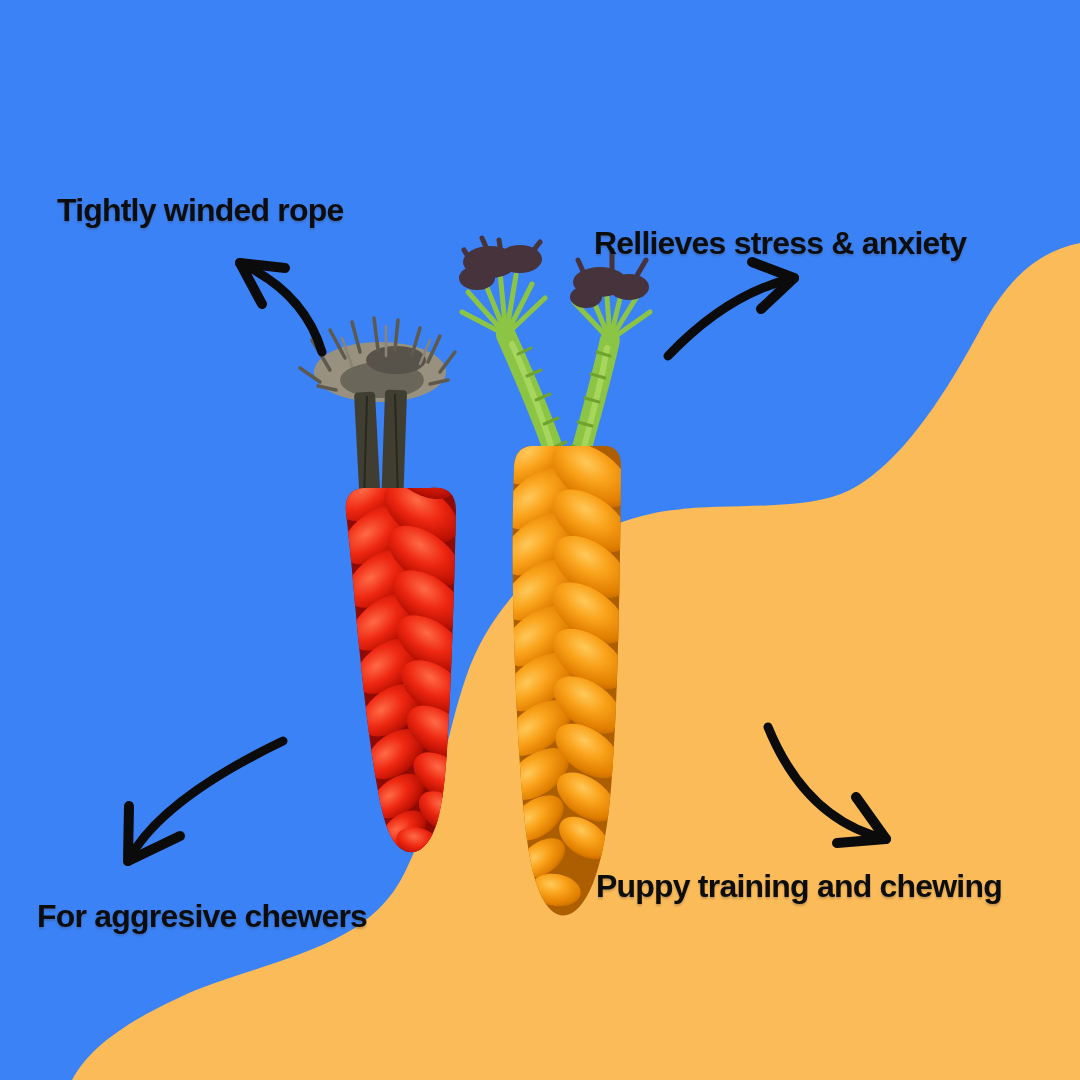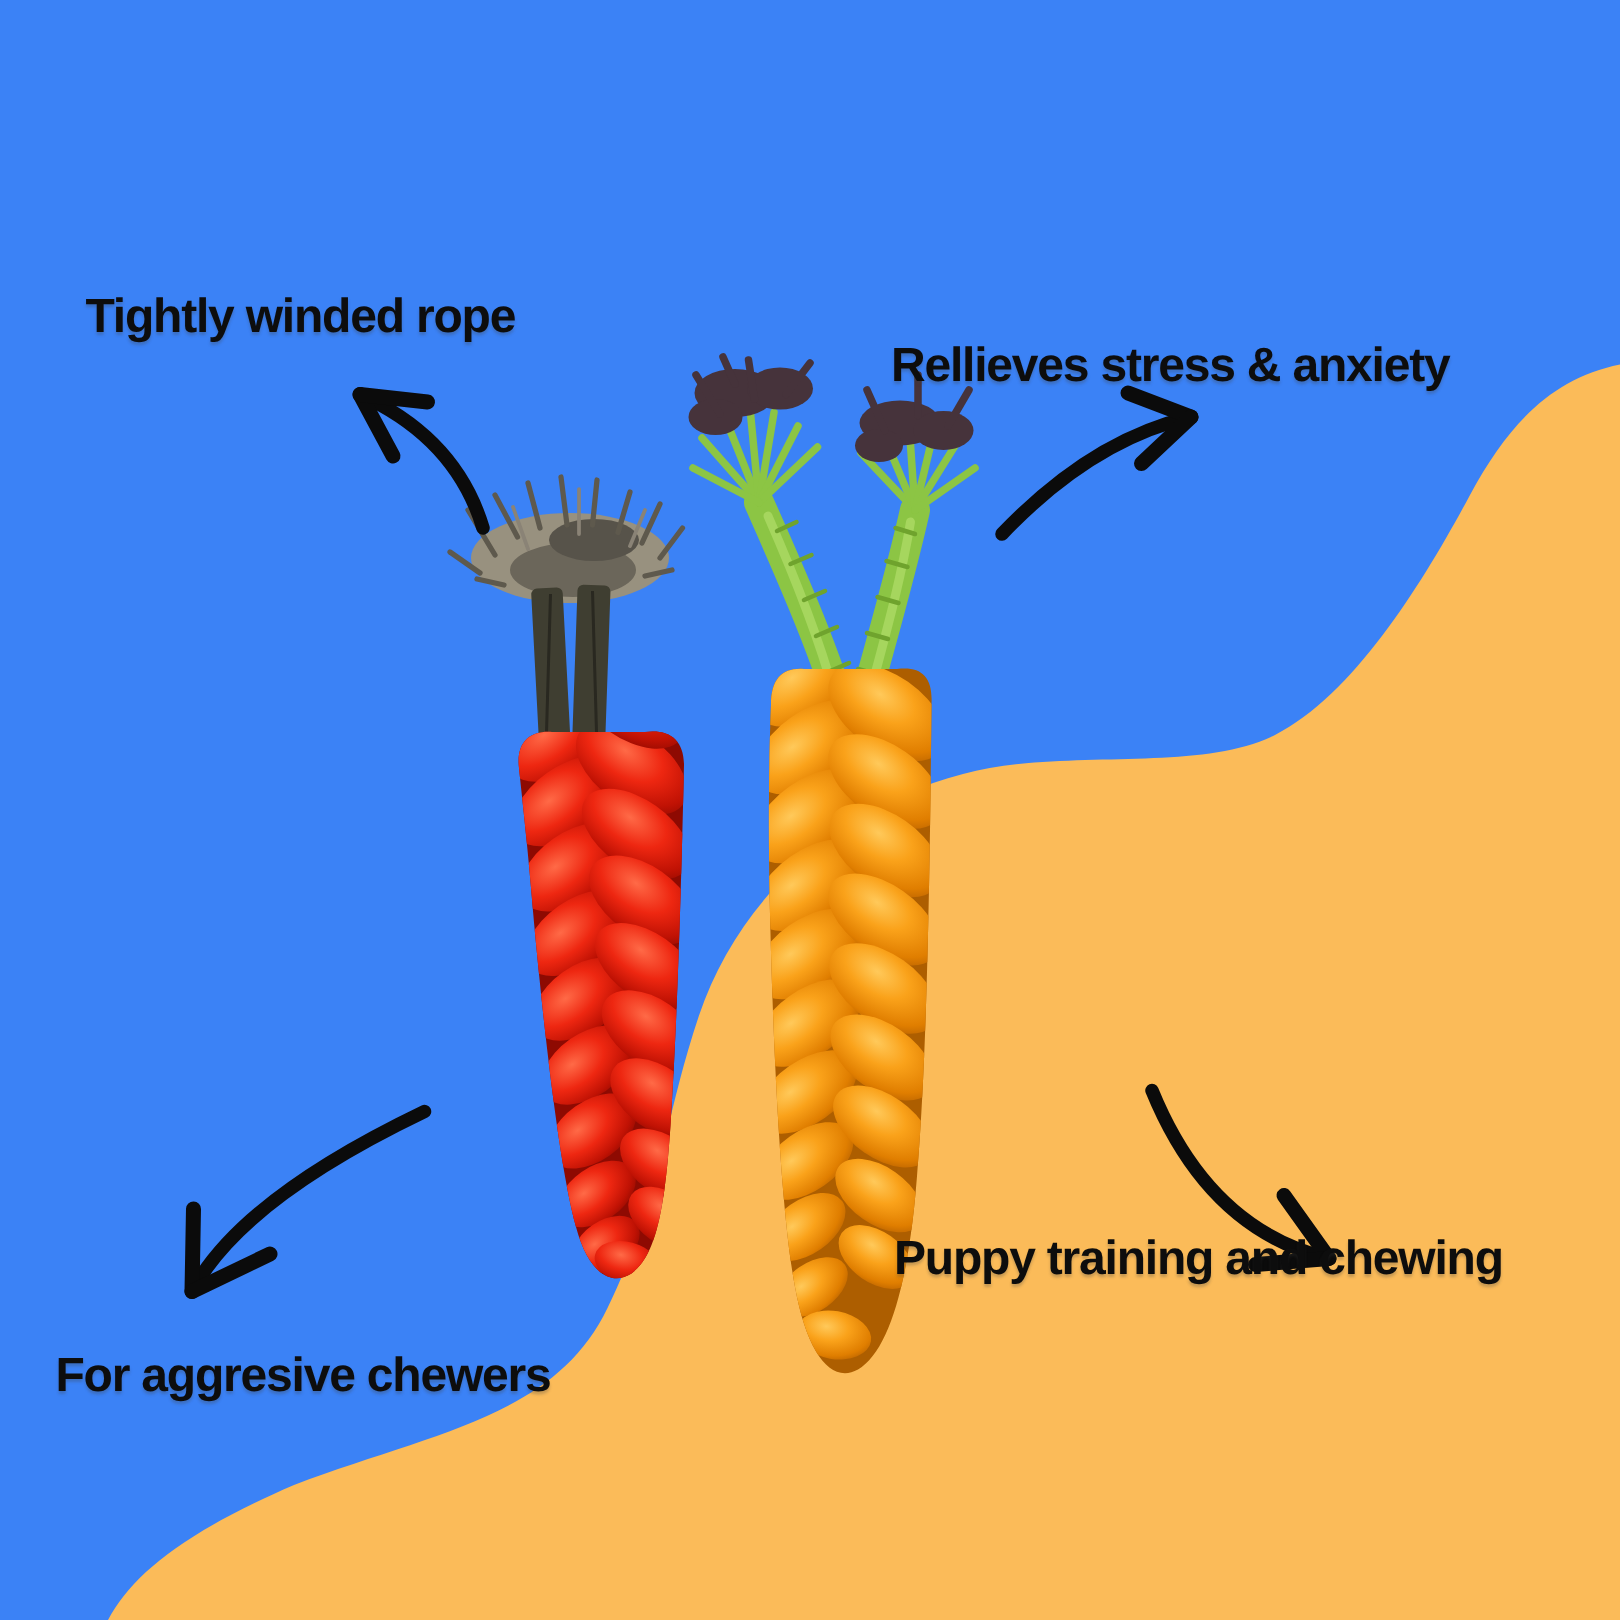--- a/index.html
+++ b/index.html
@@ -9,21 +9,21 @@
   }
   .scene{position:absolute;left:0;top:0;width:1080px;height:1080px;}
   .label{
     position:absolute;white-space:nowrap;
     font-weight:700;font-size:32px;letter-spacing:-0.8px;color:#0d0d0d;
     text-shadow:0 2px 2px rgba(60,60,60,0.28);
   }
   .label-tl{left:57px;top:192px;}
   .label-tr{left:594px;top:193px;margin-top:32px;}
   .label-bl{left:37px;top:898px;}
-  .label-br{left:596px;top:820px;}
+  .label-br{left:596px;top:868px;}
   .arrow{fill:none;stroke-linecap:round;stroke-linejoin:round;}
 </style>
 </head>
 <body>
 
 <div class="canvas">
 
   <svg class="scene" viewBox="0 0 1080 1080" aria-hidden="true">
     <defs>
       <radialGradient id="redStrand" cx="38%" cy="35%" r="75%">

